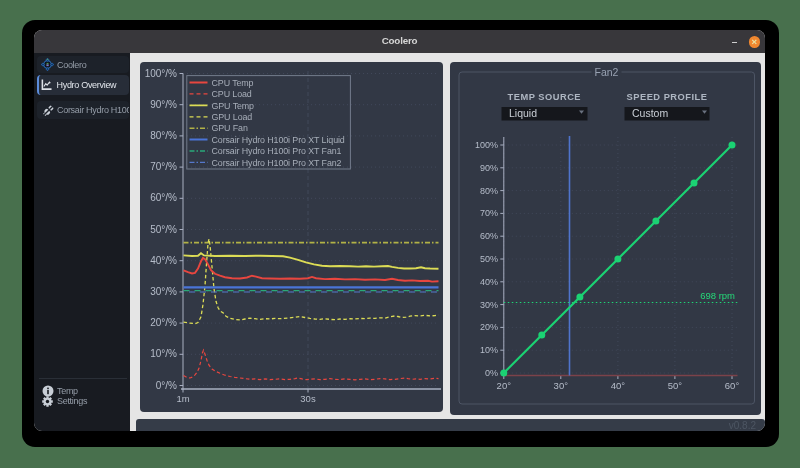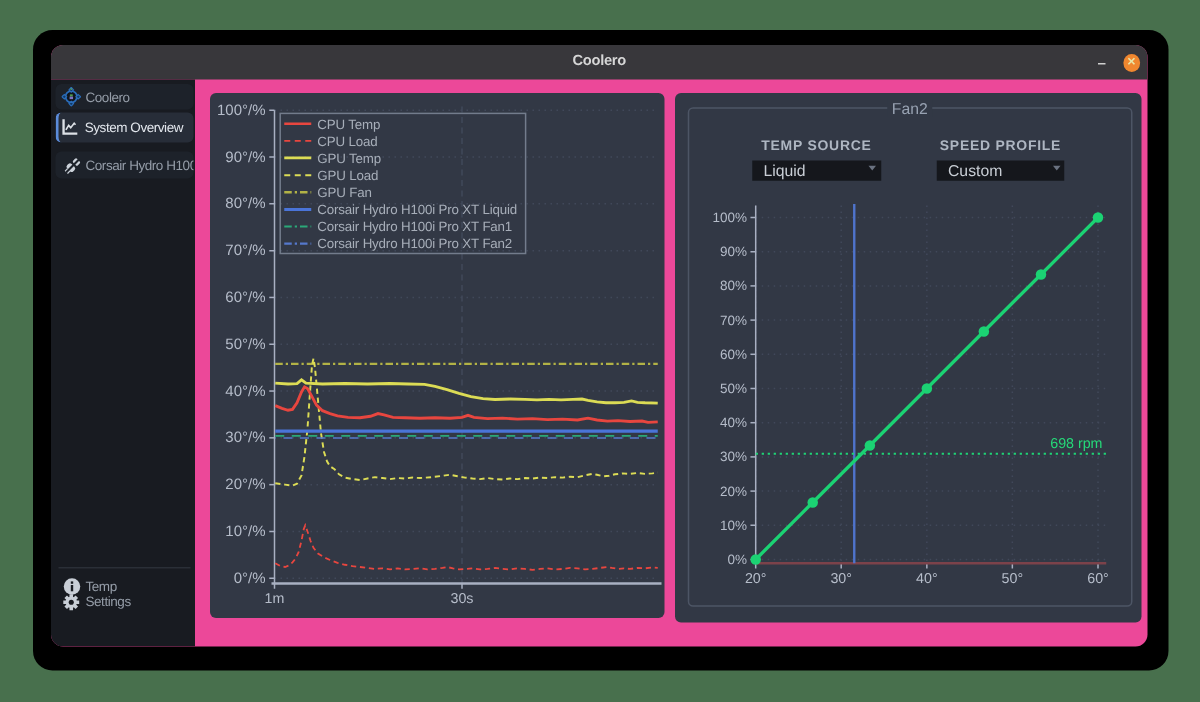--- a/index.html
+++ b/index.html
@@ -1,19 +1,19 @@
 <!DOCTYPE html>
 <html><head><meta charset="utf-8">
 <style>
 *{margin:0;padding:0;box-sizing:border-box}
 body{width:800px;height:468px;background:#48704d;font-family:"Liberation Sans",sans-serif;overflow:hidden;position:relative}
 </style></head>
 <body>
 <div style="position:absolute;left:21.5px;top:19.5px;width:757px;height:427.5px;background:#000;border-radius:13px"></div>
-<div style="position:absolute;left:34px;top:29.5px;width:731px;height:401px;background:#ec4899;border-radius:8px;overflow:hidden">
+<div style="position:absolute;left:34px;top:29.5px;width:731px;height:401px;background:#e5e5e5;border-radius:8px;overflow:hidden">
   <div style="position:absolute;left:0;top:0;width:731px;height:23px;background:#38373b">
     <span style="position:absolute;left:0;width:731px;text-align:center;top:5.5px;font-size:9.8px;letter-spacing:-0.2px;font-weight:bold;color:#d6d6d6">Coolero</span>
     <div style="position:absolute;left:697.5px;top:12px;width:5px;height:1.8px;background:#cfcfcf"></div>
     <div style="position:absolute;left:714.5px;top:6.9px;width:11.6px;height:11.6px;border-radius:50%;background:#f0872f;color:#e9e6a8;font-size:9.5px;line-height:11.6px;text-align:center;font-weight:bold">×</div>
   </div>
 
 <div style="position:absolute;left:0;top:23px;width:96px;height:378px;background:#181b21;font-size:9px;letter-spacing:-0.3px">
   <div style="position:absolute;left:2.5px;top:3.5px;width:92px;height:16.5px;background:#1d222a;border-radius:4px">
     <svg width="13" height="13" viewBox="0 0 13 13" style="position:absolute;left:4.5px;top:1.5px">
       <circle cx="6.5" cy="6.5" r="3.8" fill="#10151c" stroke="#2a6cb8" stroke-width="1.2"></circle>
@@ -25,21 +25,21 @@
       <rect x="5.6" y="4.9" width="1.9" height="1.4" fill="#4f9a50"></rect>
       <rect x="5.4" y="6.4" width="2.3" height="1.7" fill="#7f74c4"></rect>
     </svg>
     <span style="position:absolute;left:20.5px;top:3.5px;color:#959da8;white-space:nowrap">Coolero</span>
   </div>
   <div style="position:absolute;left:2.5px;top:22.5px;width:92px;height:20px;background:#272d38;border-radius:4px;border-left:2.5px solid #5b8cdb">
     <svg width="11" height="12" viewBox="0 0 12 13" style="position:absolute;left:2.5px;top:4px">
       <path d="M1.5 0.5 V11 H11.5" stroke="#dde1e6" stroke-width="1.7" fill="none"></path>
       <path d="M3.2 8.2 L5.2 5 L6.7 6.6 L9.2 3.4 L10.2 4.5" stroke="#dde1e6" stroke-width="1.2" fill="none"></path>
           </svg>
-    <span style="position:absolute;left:18px;top:5px;color:#e2e6ec;white-space:nowrap">System Overview</span>
+    <span style="position:absolute;left:18px;top:5px;color:#e2e6ec;white-space:nowrap">Hydro Overview</span>
   </div>
   <div style="position:absolute;left:2.5px;top:48.5px;width:92px;height:17.5px;background:#1d222a;border-radius:4px;overflow:hidden">
     <svg width="13" height="13" viewBox="0 0 13 13" style="position:absolute;left:5px;top:2.5px">
       <g transform="rotate(45 6.5 6.5)" fill="#ccd2da">
         <rect x="4.3" y="1.2" width="4.4" height="3.6" rx="1"></rect>
         <rect x="3.6" y="6.2" width="5.8" height="4.2" rx="1.6"></rect>
         <rect x="5" y="10.4" width="1.2" height="2.2"></rect>
         <rect x="6.9" y="10.4" width="1.2" height="2.2"></rect>
       </g>
       <line x1="2.2" y1="10.8" x2="10.8" y2="2.2" stroke="#1d222a" stroke-width="1.4"></line>
@@ -209,12 +209,15 @@
 <text x="283" y="237.5" text-anchor="end" font-size="9.5" fill="#25da79">698 rpm</text>
 <polyline points="51.8,312.0 89.8,274.0 127.9,236.0 165.9,198.0 203.9,160.0 242.0,122.0 280.0,84.0" fill="none" stroke="#1bd273" stroke-width="2.2"></polyline>
 <circle cx="51.8" cy="312.0" r="3.5" fill="#1bd273"></circle>
 <circle cx="89.8" cy="274.0" r="3.5" fill="#1bd273"></circle>
 <circle cx="127.9" cy="236.0" r="3.5" fill="#1bd273"></circle>
 <circle cx="165.9" cy="198.0" r="3.5" fill="#1bd273"></circle>
 <circle cx="203.9" cy="160.0" r="3.5" fill="#1bd273"></circle>
 <circle cx="242.0" cy="122.0" r="3.5" fill="#1bd273"></circle>
 <circle cx="280.0" cy="84.0" r="3.5" fill="#1bd273"></circle>
 </svg>
+  <div style="position:absolute;left:101.5px;top:389px;width:629.5px;height:12px;background:#353c48;border-radius:3px 3px 0 0">
+    <span style="position:absolute;right:9px;top:1.5px;font-size:10px;color:#4d5663">v0.8.2</span>
+  </div>
 </div>
 </body></html>

